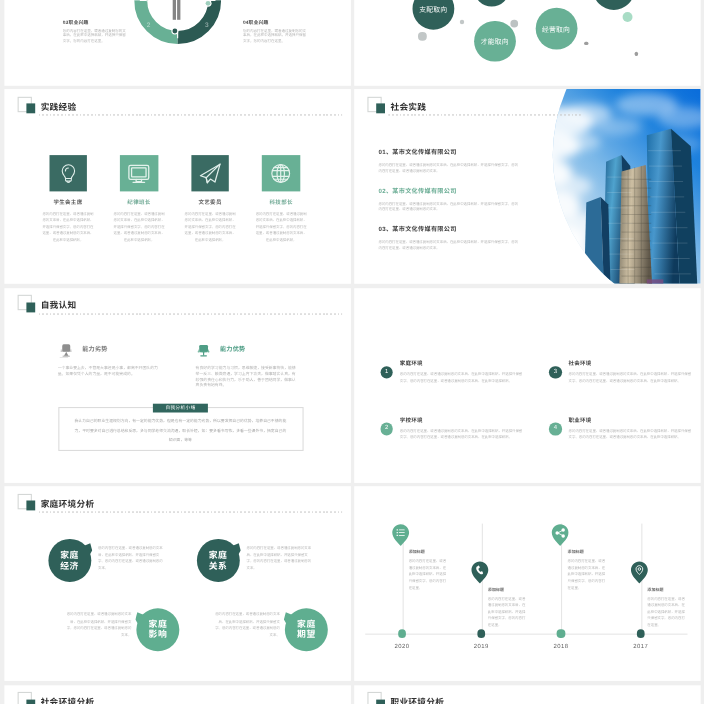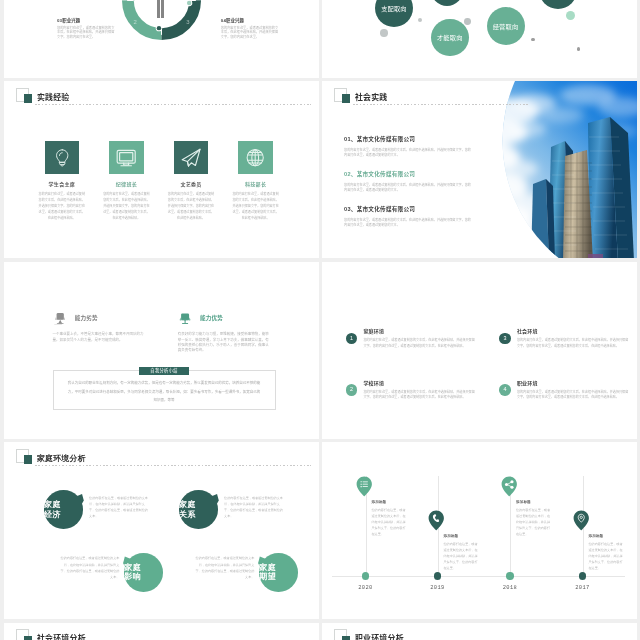--- a/index.html
+++ b/index.html
@@ -2,21 +2,21 @@
 <html><head>
 <meta charset="utf-8">
 <title>slides</title>
 <style>
   html,body{margin:0;padding:0;}
   body{width:640px;height:640px;overflow:hidden;background:#efefef;
        font-family:"Liberation Sans","Noto Sans CJK SC",sans-serif;}
   .deck{position:absolute;left:0;top:0;width:640px;height:640px;}
   .slide{position:absolute;width:315px;height:177.2px;background:#fff;overflow:hidden;}
   .cl{left:3.5px;} .cr{left:321.5px;}
-  .r0{top:-99.5px;} .r1{top:81px;} .r2{top:261.5px;} .r3{top:442px;font-family:Liberation Mono, monospace;} .r4{top:622.5px;}
+  .r0{top:-99.5px;} .r1{top:81px;} .r2{top:261.5px;} .r3{top:442px;} .r4{top:622.5px;}
 
   
   .shead{position:absolute;left:12.85px;top:6.75px;width:295px;height:26px;}
   .sq-o{position:absolute;left:0;top:0;width:12.6px;height:14.2px;border:1px solid #d4d7d6;box-sizing:border-box;}
   .sq-f{position:absolute;left:7.3px;top:6.6px;width:8.8px;height:8.9px;background:#2f6059;}
   .stitle{position:absolute;left:20.6px;top:6.2px;font-size:7.9px;font-weight:700;color:#2f2f2f;white-space:nowrap;letter-spacing:.25px;line-height:1;}
   .srule{position:absolute;left:18.65px;top:16.25px;width:276.5px;height:1px;
          background:repeating-linear-gradient(to right,#c9c9c9 0 1.6px,transparent 1.6px 3.4px);}
 
   .micro{font-size:3.1px;line-height:1.72;color:#b3b3b3;letter-spacing:0;}
@@ -94,21 +94,21 @@
   .n-dk{background:#2f6059;} .n-lt{background:#68b095;}
   .ea-tx{margin-left:17.65px;width:113px;}
   .ea-lab{font-size:5px;font-weight:700;color:#3f3f3f;letter-spacing:.2px;line-height:1;}
   .ea-b{margin-top:4.3px;line-height:1.81;}
 
   
   .fb{position:absolute;}
   .fb1{left:40.4px;top:48.3px;} .fb2{left:175.4px;top:48.3px;}
   .fb3{left:120.7px;top:111px;} .fb4{left:255.7px;top:111px;}
   .fb-c{position:absolute;left:0;top:0;width:38.7px;height:38.7px;border-radius:50%;
-        display:flex;flex-direction:column;justify-content:center;z-index:2;}
+        display:flex;flex-direction:column;align-items:center;justify-content:center;z-index:2;}
   .fb-c i{font-style:normal;color:#fff;font-size:8px;font-weight:700;line-height:9.4px;letter-spacing:.5px;}
   .fb-dk{background:#2f6059;} .fb-lt{background:#5fae90;}
   .fb-tail{position:absolute;left:21px;top:0.5px;width:22px;height:22px;z-index:1;
            clip-path:polygon(0% 46%, 78% 14%, 86% 44%, 56% 96%);border-radius:3px;}
   .fb-tail-dk{background:#2f6059;}
   .fb-tail-lt{background:#5fae90;}
   .fb3 .fb-tail,.fb4 .fb-tail{left:-4.3px;transform:scaleX(-1);}
   .fb-b{position:absolute;width:58.9px;line-height:2.0;}
   .fb-b-r{left:45.2px;top:4.45px;}
   .fb-b-l{left:-63.7px;top:2.35px;text-align:right;}
@@ -348,20 +348,26 @@
         <path d="M16 7.4v17.2"></path>
       </g>
           </svg>
     </div>
     <div class="pe-lab lt-t">科技部长</div>
     <div class="pe-body micro-c">您的内容打在这里，或者通过复制您的文本后，在此框中选择粘贴，并选择只保留文字。您的内容打在这里，或者通过复制您的文本后，在此框中选择粘贴。</div>
   </div>
 </div>
 
 <div class="slide cl r2">
+  <div class="shead">
+    <span class="sq-o"></span>
+    <span class="sq-f"></span>
+    <span class="stitle">自我认知</span>
+    <span class="srule"></span>
+  </div>
   <div class="sc-col sc-l">
     <div class="sc-head">
       <span class="sc-ico">
         <svg viewBox="0 0 24 24">
           <rect x="6.0" y="1.8" width="12.4" height="11.6" rx="2.4" fill="#8e8e8e"></rect>
           <path d="M12.2 13.4 L15.6 19.6 H8.8 Z" fill="#8e8e8e"></path>
           <rect x="6.4" y="19.3" width="11.6" height="1.3" rx="0.6" fill="#8e8e8e"></rect>
           <g fill="none" stroke="#9e9e9e" stroke-width="0.85">
             <path d="M3.6 12.6h16.8"></path>
                 <path d="M4.6 9.6v3.0M19.4 9.6v3.0"></path>

